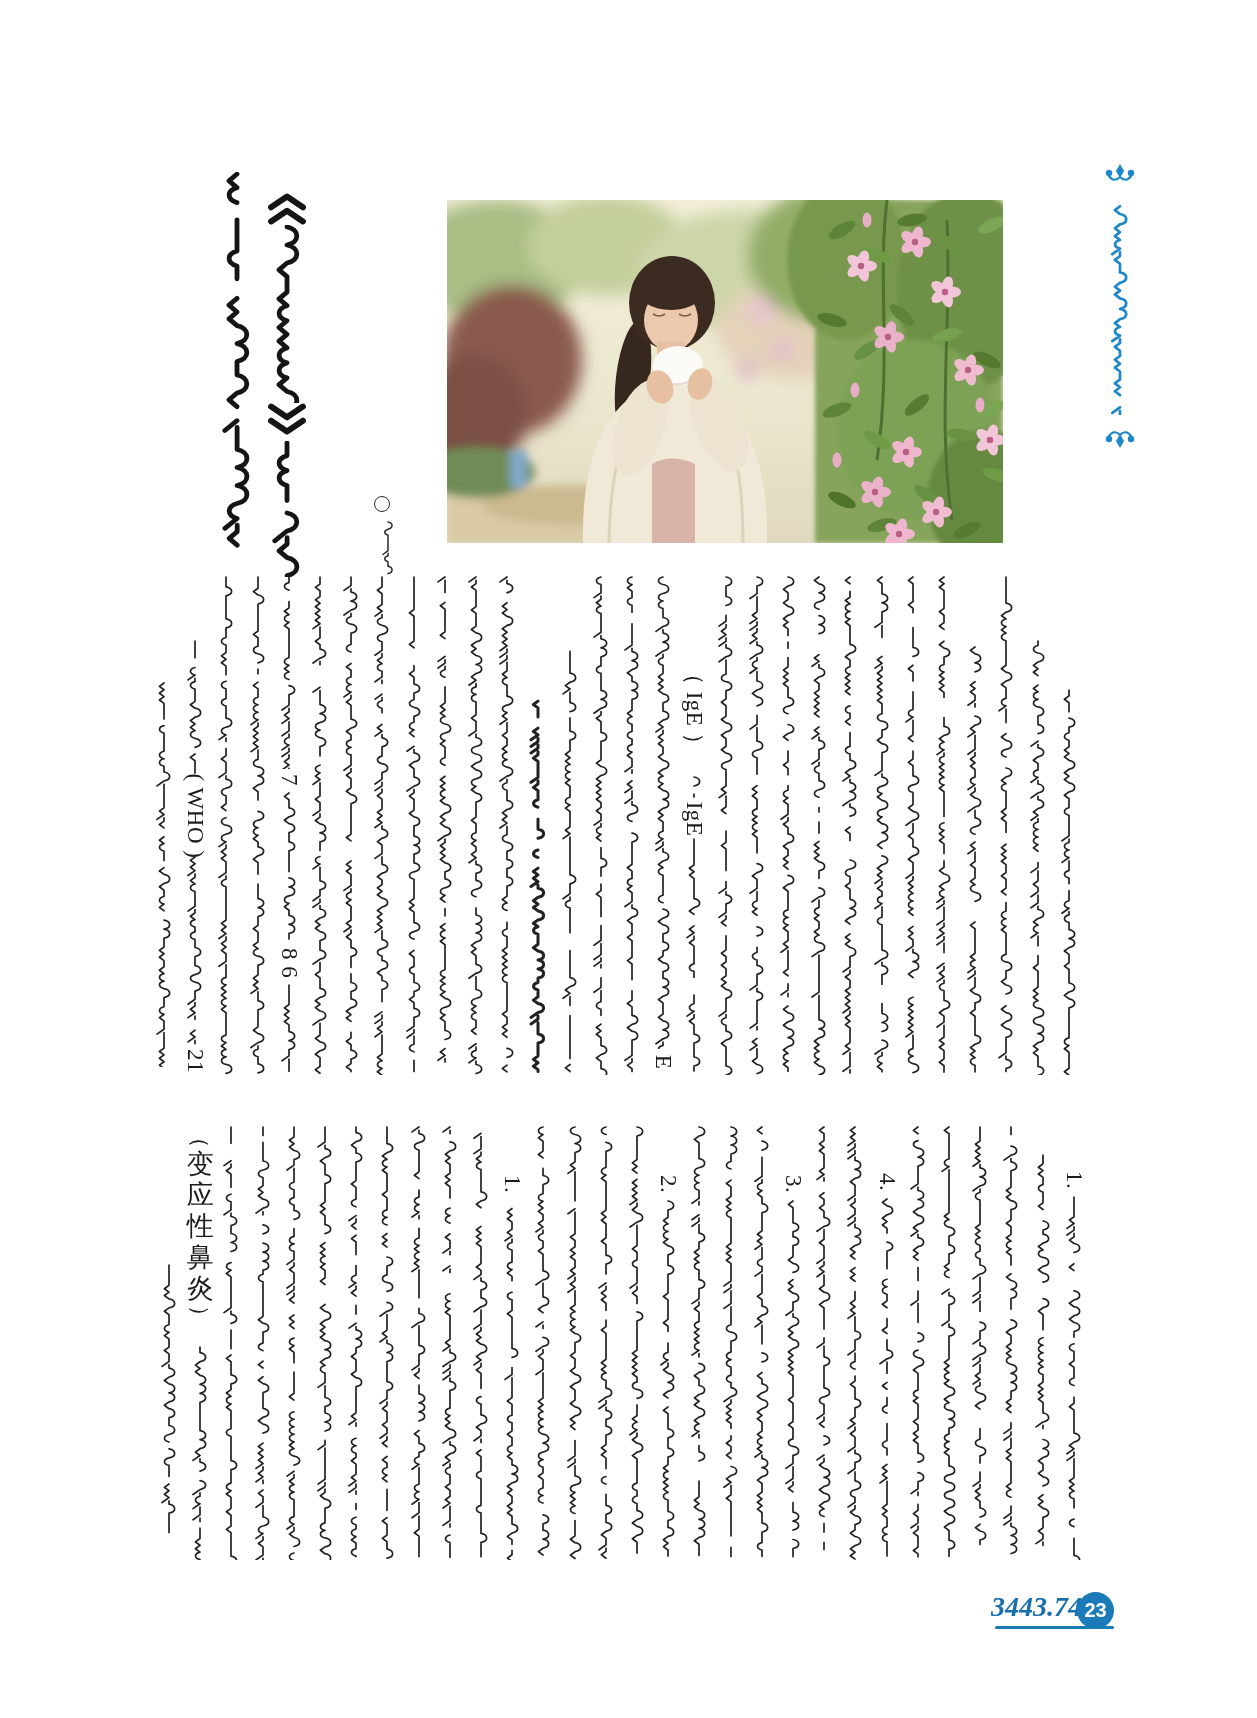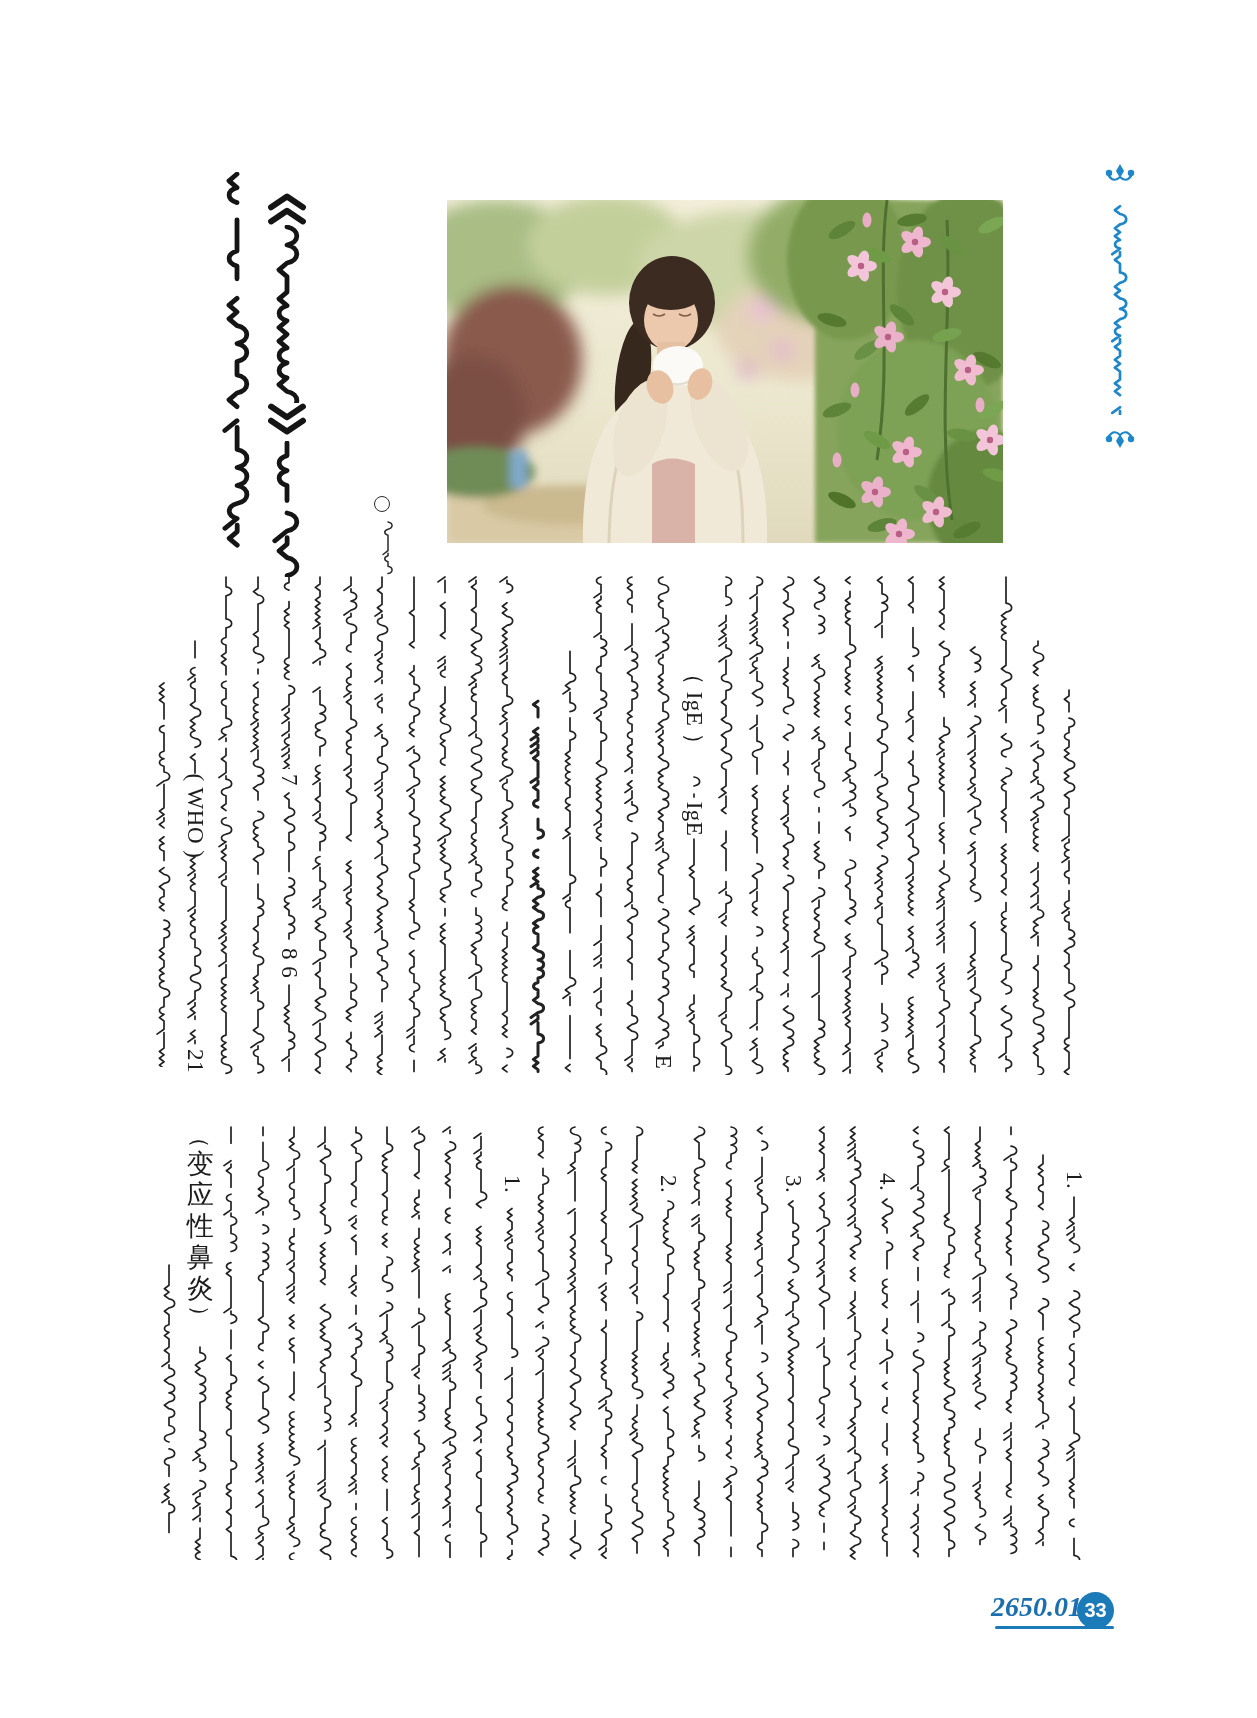--- a/index.html
+++ b/index.html
@@ -636,19 +636,19 @@
         </svg>
       </div>
       <div class="mcol" style="left: 156px; top: 1125px; width: 26px;">
         <div class="gap" style="height: 138px;"></div>
         <svg width="26" height="275">
           <path d="M13 2 l0 4.3 l0 10.4 l0 5.6 l-4.6 3.4 l4.6 3.4 l-4.6 3.4 l4.6 3.4 c7.5 1.3 7.5 7.7 0 9 l-4.6 3.4 l4.6 3.4 l0 10 c-6 1.5 -6 6 0 7.5 l-4.6 3.4 l4.6 3.4 l0 8.1 l-4.6 3.4 l4.6 3.4 l0 7.6 l-7 4.9 m7 -1.6 l0 3.3 c7.5 1.3 7.5 7.7 0 9 l-4.6 3.4 l4.6 3.4 c7.5 1.3 7.5 7.7 0 9 c7.5 1.3 7.5 7.7 0 9 l-4.6 3.4 l4.6 3.4 c7.5 1.3 7.5 7.7 0 9 l0 7.8 c7.5 1.3 7.5 7.7 0 9 c-6 1.5 -6 6 0 7.5 m0 6.9 c7.5 1.3 7.5 7.7 0 9 c-6 1.5 -6 6 0 7.5 l0 10.9 m0 7.7 l-4.6 3.4 l4.6 3.4 l-4.6 3.4 l4.6 3.4 l-7 4.9 m7 -1.6 l0 3.3 c7.5 1.3 7.5 7.7 0 9 l0 9.9 l0 5.4 l0 4 m0 8.1" fill="none" stroke="#222222" stroke-width="1.7" stroke-linecap="round" stroke-linejoin="round"></path>
         </svg>
       </div>
     </div>
 
-  <div class="issue" style="color: rgb(26, 111, 174);">2650.01</div>
+  <div class="issue" style="color: rgb(26, 111, 174);">3443.74</div>
   <div class="footer-rule" style="background: rgb(27, 122, 184);"></div>
   <div class="page-circle" style="background: rgb(27, 122, 184);">
-    <span>33</span>
+    <span>23</span>
   </div>
 
 </div>
 
 </body></html>

